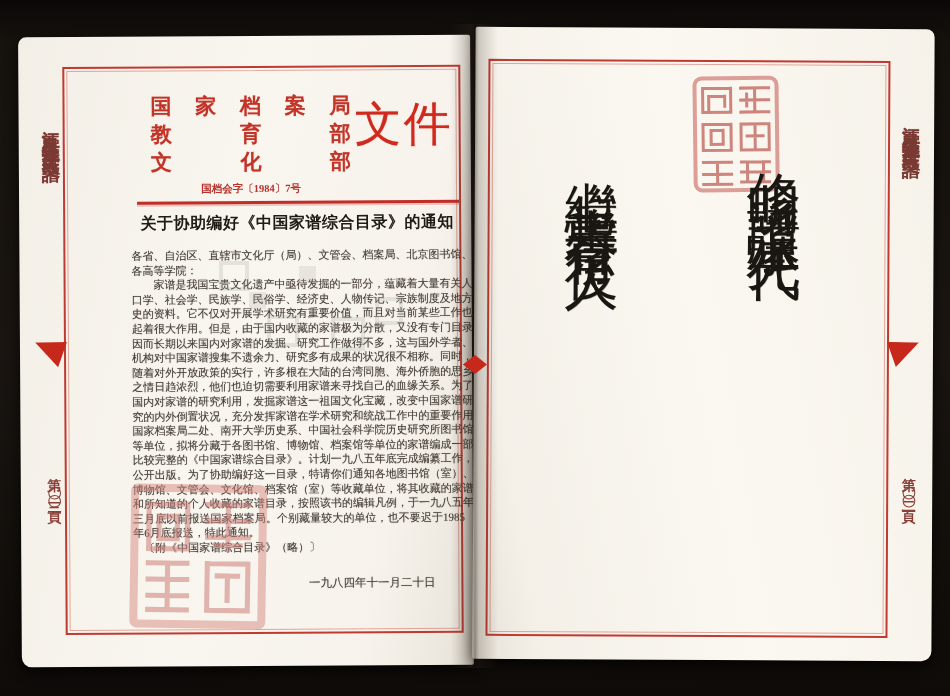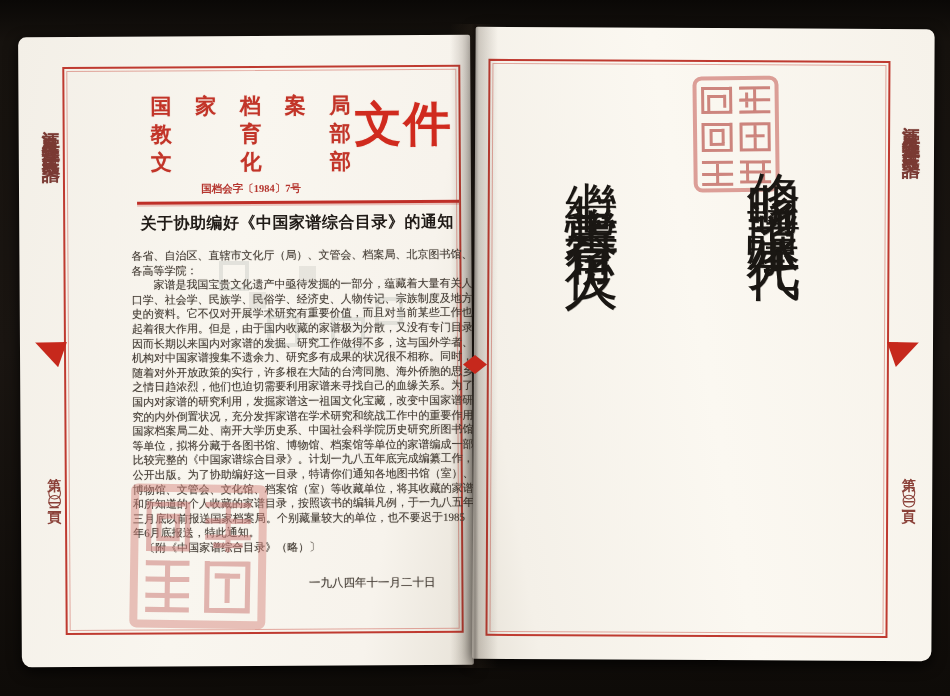--- a/index.html
+++ b/index.html
@@ -28,21 +28,21 @@
   .corner-tri{position:absolute;background:#c6281c;}
   .tri-left{clip-path:polygon(0 0,100% 0,72% 100%);}
   .tri-right{clip-path:polygon(0 0,100% 0,28% 100%);}
   .spine-diamond{position:absolute;left:463px;top:355px;width:24px;height:19px;background:#c6281c;
           clip-path:polygon(50% 0,100% 50%,50% 100%,0 50%);z-index:5;}
 
   
   .agency-grid{position:absolute;left:132px;top:56px;width:200px;color:#c23428;font-weight:bold;}
   .agency-row{display:flex;justify-content:space-between;font-size:21px;line-height:28px;
           text-shadow:0 0 1px rgba(194,52,40,.45);}
-  .doc-type{position:absolute;left:336px;top:56px;font-size:47px;font-weight:bold;color:#d02a1e;
+  .doc-type{position:absolute;left:336px;top:56px;font-size:47px;font-weight:normal;color:#d02a1e;
           letter-spacing:2px;line-height:66px;text-shadow:0 0 1px rgba(208,42,30,.5);}
   .doc-number{position:absolute;left:122px;top:146px;width:220px;text-align:center;
           font-size:10.5px;color:#b5352e;font-weight:bold;}
   .red-rule{position:absolute;left:118px;top:165px;width:322px;height:3px;background:#bf2f28;
           box-shadow:0 2px 0 rgba(191,47,40,.25);}
   .notice-title{position:absolute;left:112px;top:177px;width:332px;text-align:center;
           font-size:16px;font-weight:bold;color:#201b17;letter-spacing:.5px;}
   .notice-body{position:absolute;left:112px;top:212px;width:332px;color:#453e37;
           font-size:11px;line-height:14.6px;text-shadow:0 0 1px rgba(80,68,56,.45);}
   .body-line{white-space:nowrap;}

